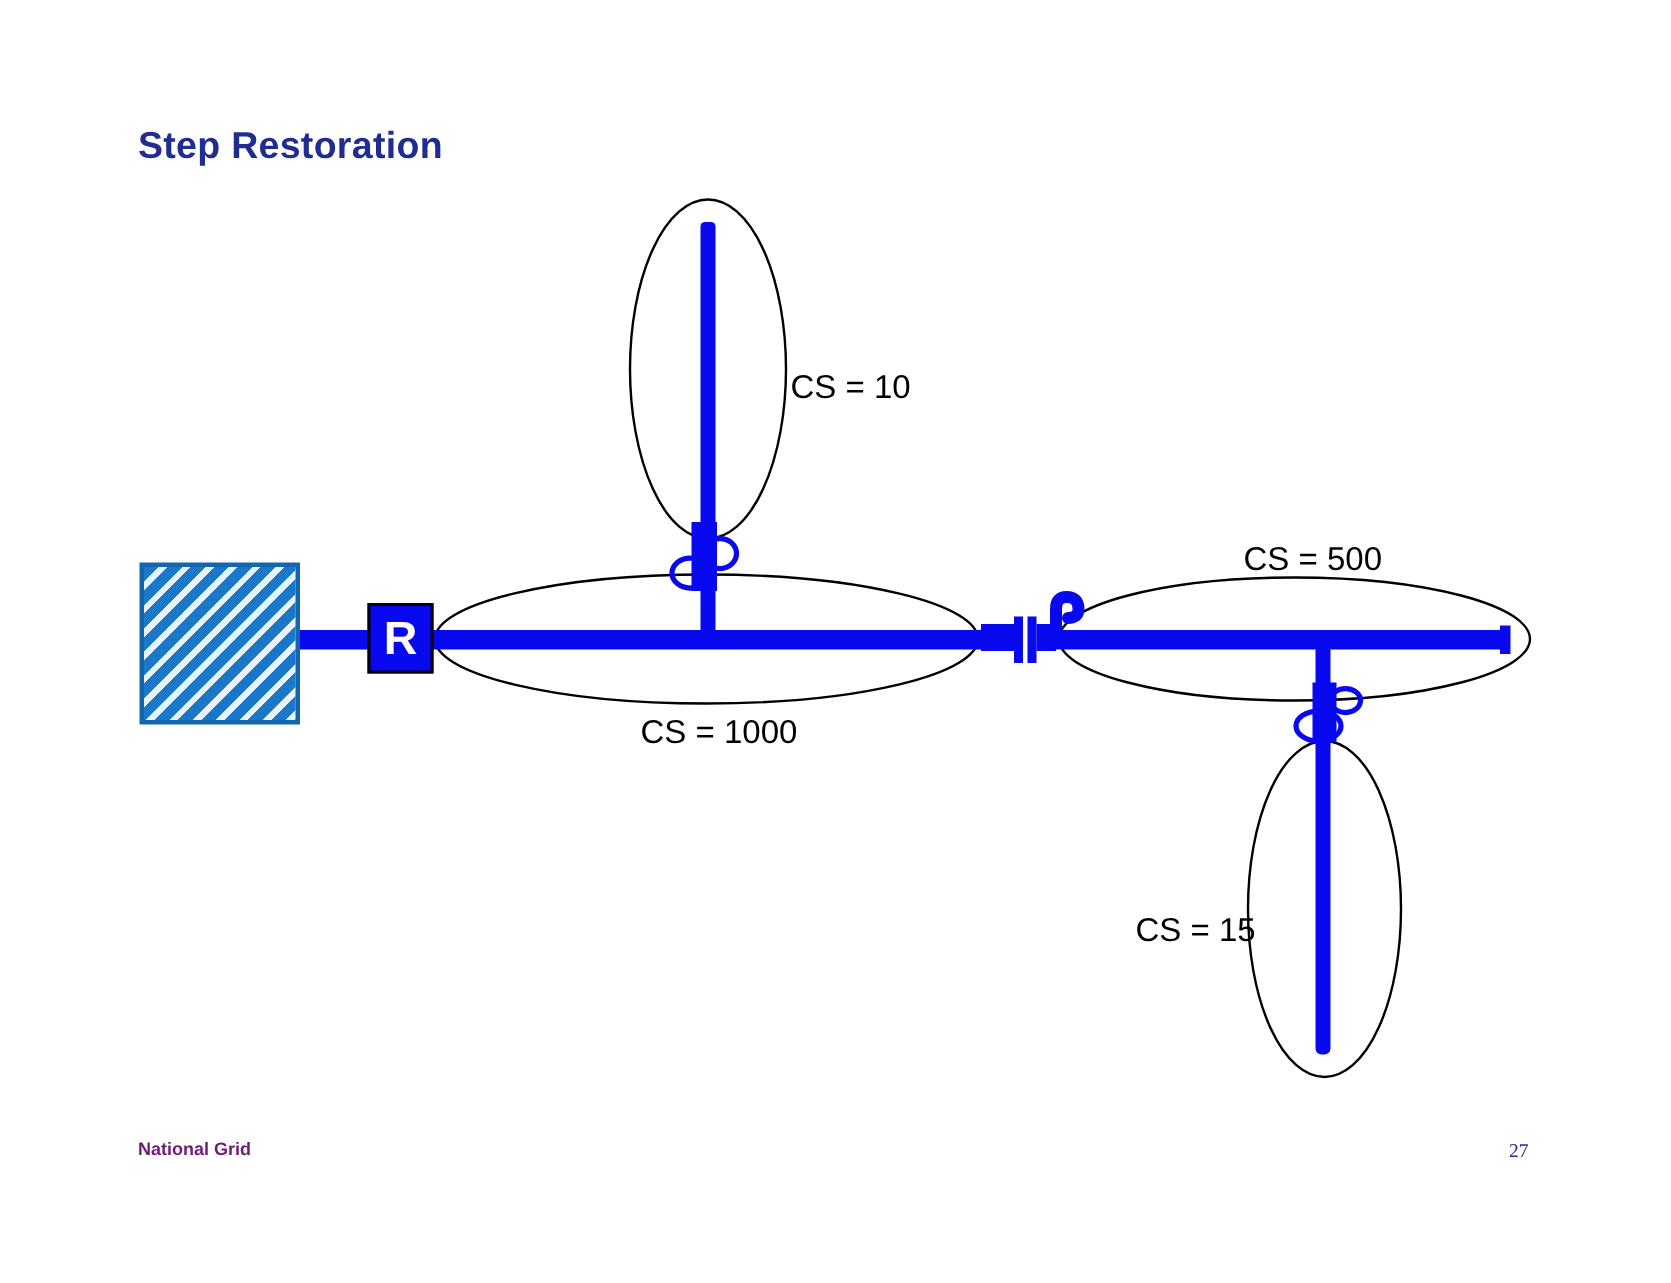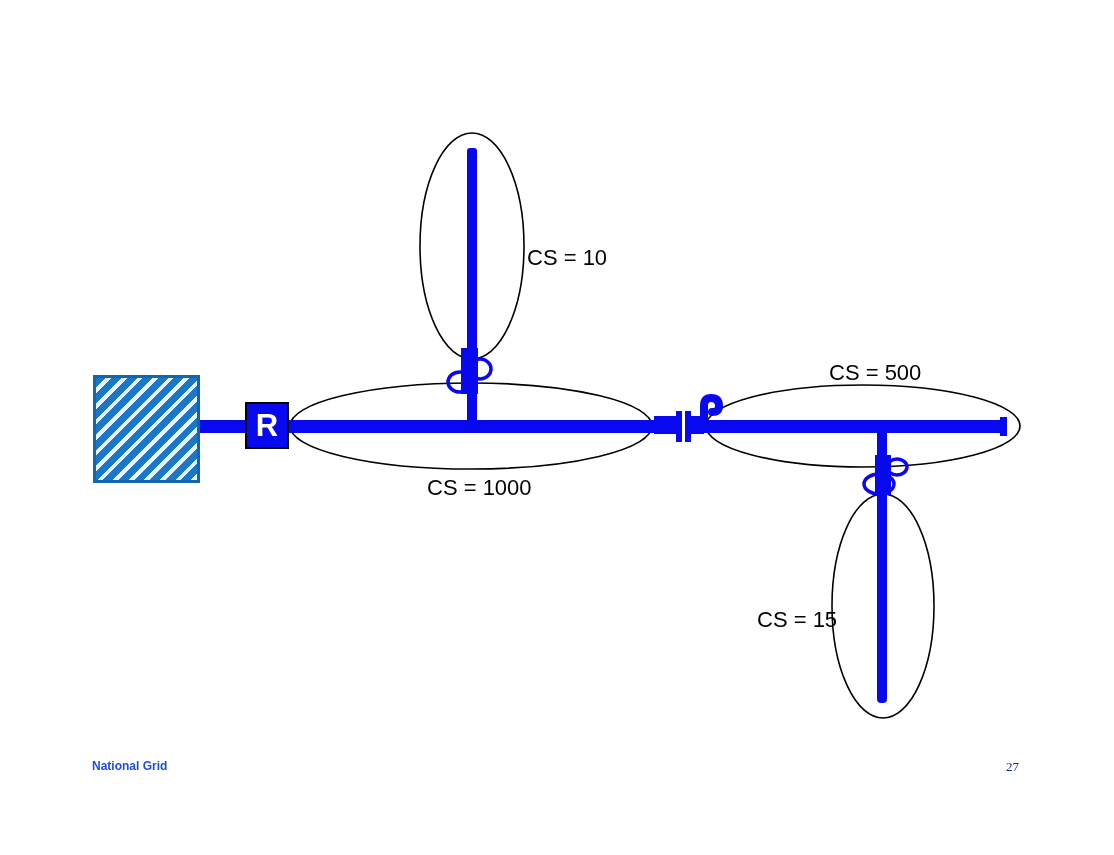--- a/index.html
+++ b/index.html
@@ -65,36 +65,37 @@
     font-weight: bold;
     line-height: 43px;
     text-align: center;
   }
   .footer-brand {
     position: absolute;
     left: 92px;
     top: 759px;
     font-size: 12px;
     font-weight: bold;
-    color: #1d4ed8;
+    color: #701a75;
   }
   .footer-page {
     position: absolute;
     left: 1006px;
     top: 759px;
     font-size: 13px;
     color: #1f2c90;
     font-family: Liberation Serif, serif;
   }
 </style>
 </head>
 <body>
 
 <div class="slide">
 
+  <div class="page-title">Step Restoration</div>
 
   <svg class="diagram-svg" width="1114" height="855" viewBox="0 0 1114 855">
 
     <g fill="none" stroke="#000000" stroke-width="1.6">
       <ellipse cx="472" cy="246" rx="52" ry="113"></ellipse>
       <ellipse cx="471" cy="426" rx="181" ry="43"></ellipse>
       <ellipse cx="863" cy="426" rx="157" ry="41"></ellipse>
       <ellipse cx="883" cy="606" rx="51" ry="112"></ellipse>
     </g>
 

